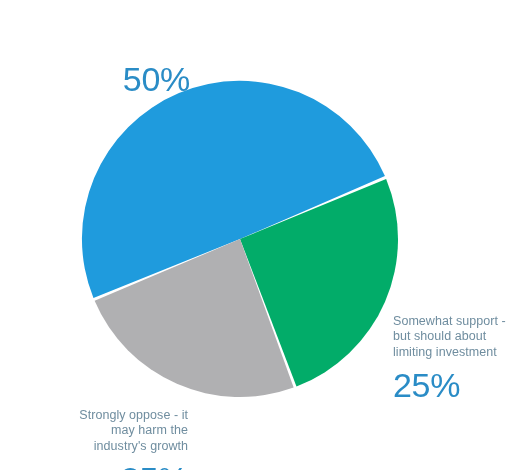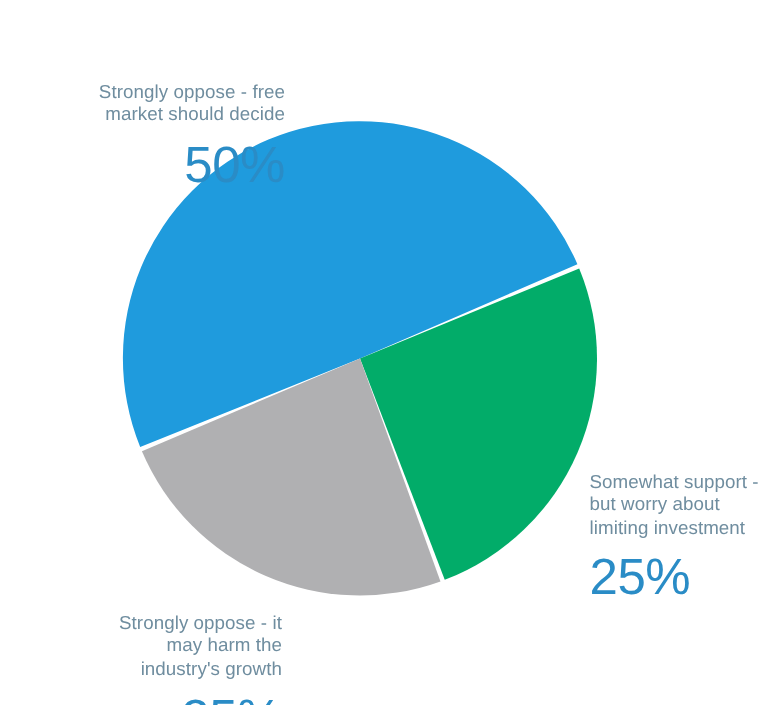--- a/index.html
+++ b/index.html
@@ -85,28 +85,26 @@
 
   <svg id="pie-svg" viewBox="0 0 518 470" xmlns="http://www.w3.org/2000/svg" aria-hidden="true">
     <g id="pie-slices">
         <path d="M 240.00 239.00 L 93.45 298.06 A 158 158 0 0 1 384.95 176.12 Z" fill="#1f9bdd"></path>
         <path d="M 240.00 239.00 L 386.13 178.92 A 158 158 0 0 1 296.49 386.56 Z" fill="#02ac69"></path>
         <path d="M 240.00 239.00 L 293.65 387.61 A 158 158 0 0 1 94.61 300.86 Z" fill="#b0b0b2"></path>
       </g>
   </svg>
 
   <div class="callout" id="callout-strongly-oppose">
-    <span>Strongly oppose - free
-market should decide</span>
     <span class="pct">50%</span>
   </div>
 
   <div class="callout" id="callout-somewhat-support">
     <span>Somewhat support -
-but worry about
+but should about
 limiting investment</span>
     <span class="pct">25%</span>
   </div>
 
   <div class="callout" id="callout-somewhat-oppose">
     <span>Strongly oppose - it
 may harm the
 industry's growth</span>
     <span class="pct">25%</span>
   </div>

